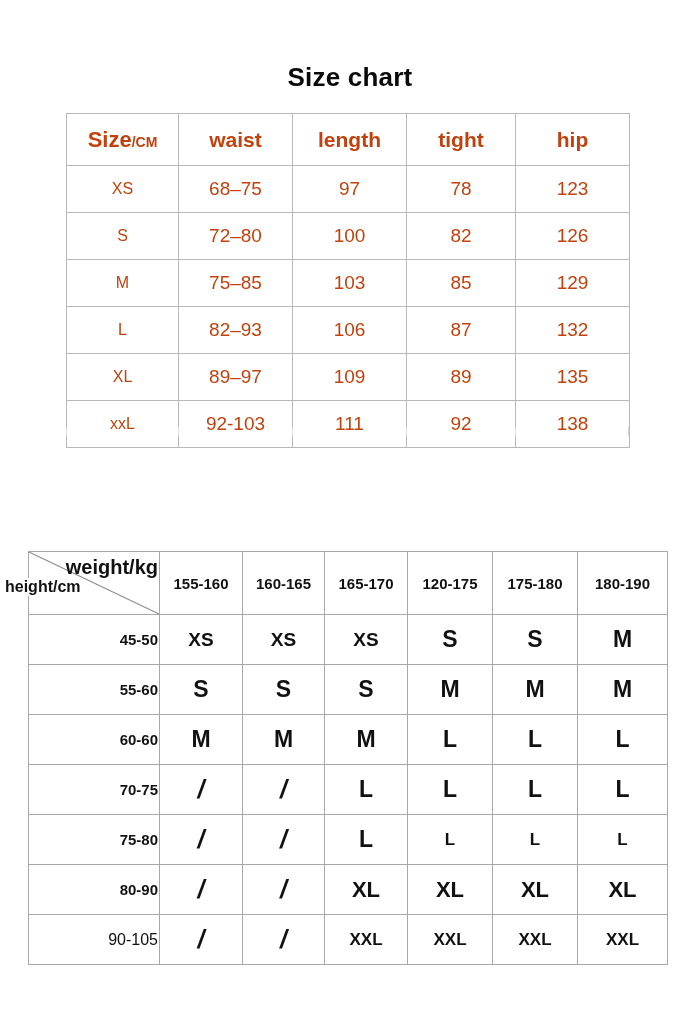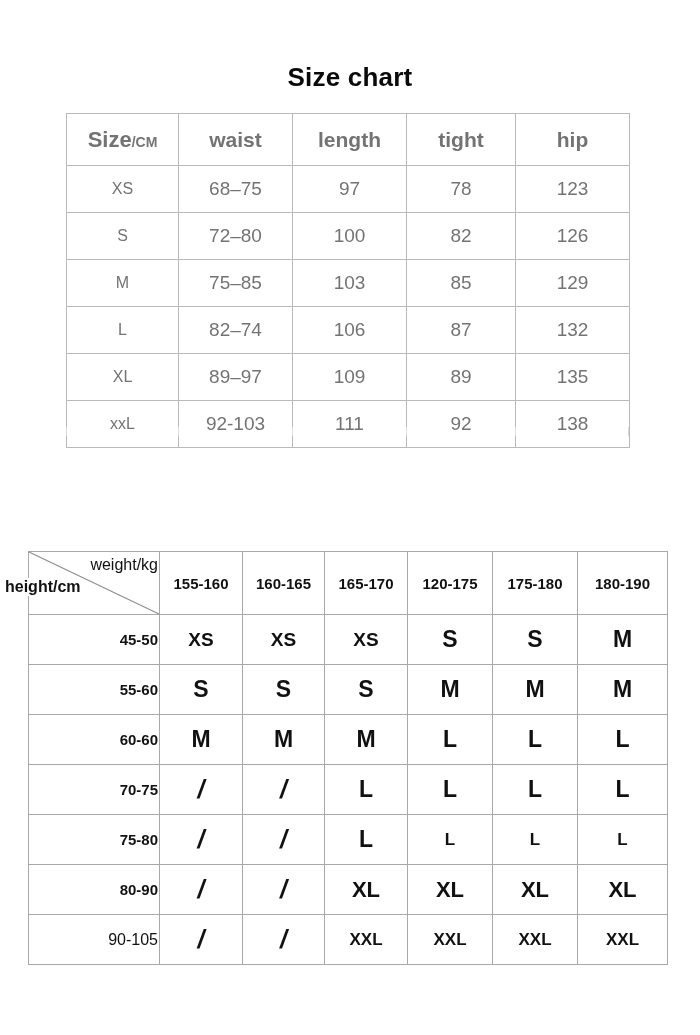--- a/index.html
+++ b/index.html
@@ -40,21 +40,21 @@
     border-collapse: collapse;
     width: 563px;
     table-layout: fixed;
   }
   table.t1 td, table.t1 th {
     border: 1px solid #b9b9b9;
     height: 44px;
     text-align: center;
     vertical-align: middle;
     font-weight: normal;
-    color: #737373;
+    color: #c2410c;
     background: #fff;
   }
   table.t1 thead th {
     font-size: 21px;
     font-weight: bold;
     height: 49px;
   }
   table.t1 tbody td {
     font-size: 19px;
   }
@@ -146,22 +146,22 @@
   td.corner .diag {
     position: absolute;
     left: 0; top: 0;
     width: 100%; height: 100%;
     overflow: visible;
   }
   td.corner .lbl-weight {
     position: absolute;
     right: 1px;
     top: 4px;
-    font-size: 16px;
-    font-weight: normal;
+    font-size: 20px;
+    font-weight: bold;
     white-space: nowrap;
   }
   td.corner .lbl-height {
     position: absolute;
     left: -24px;
     bottom: 18px;
     font-size: 16px;
     font-weight: bold;
     white-space: nowrap;
     background: #fff;
@@ -207,21 +207,21 @@
       </tr>
       <tr>
         <td class="sz">M</td>
         <td>75–85</td>
         <td>103</td>
         <td>85</td>
         <td>129</td>
       </tr>
       <tr>
         <td class="sz">L</td>
-        <td>82–74</td>
+        <td>82–93</td>
         <td>106</td>
         <td>87</td>
         <td>132</td>
       </tr>
       <tr>
         <td class="sz">XL</td>
         <td>89–97</td>
         <td>109</td>
         <td>89</td>
         <td>135</td>

